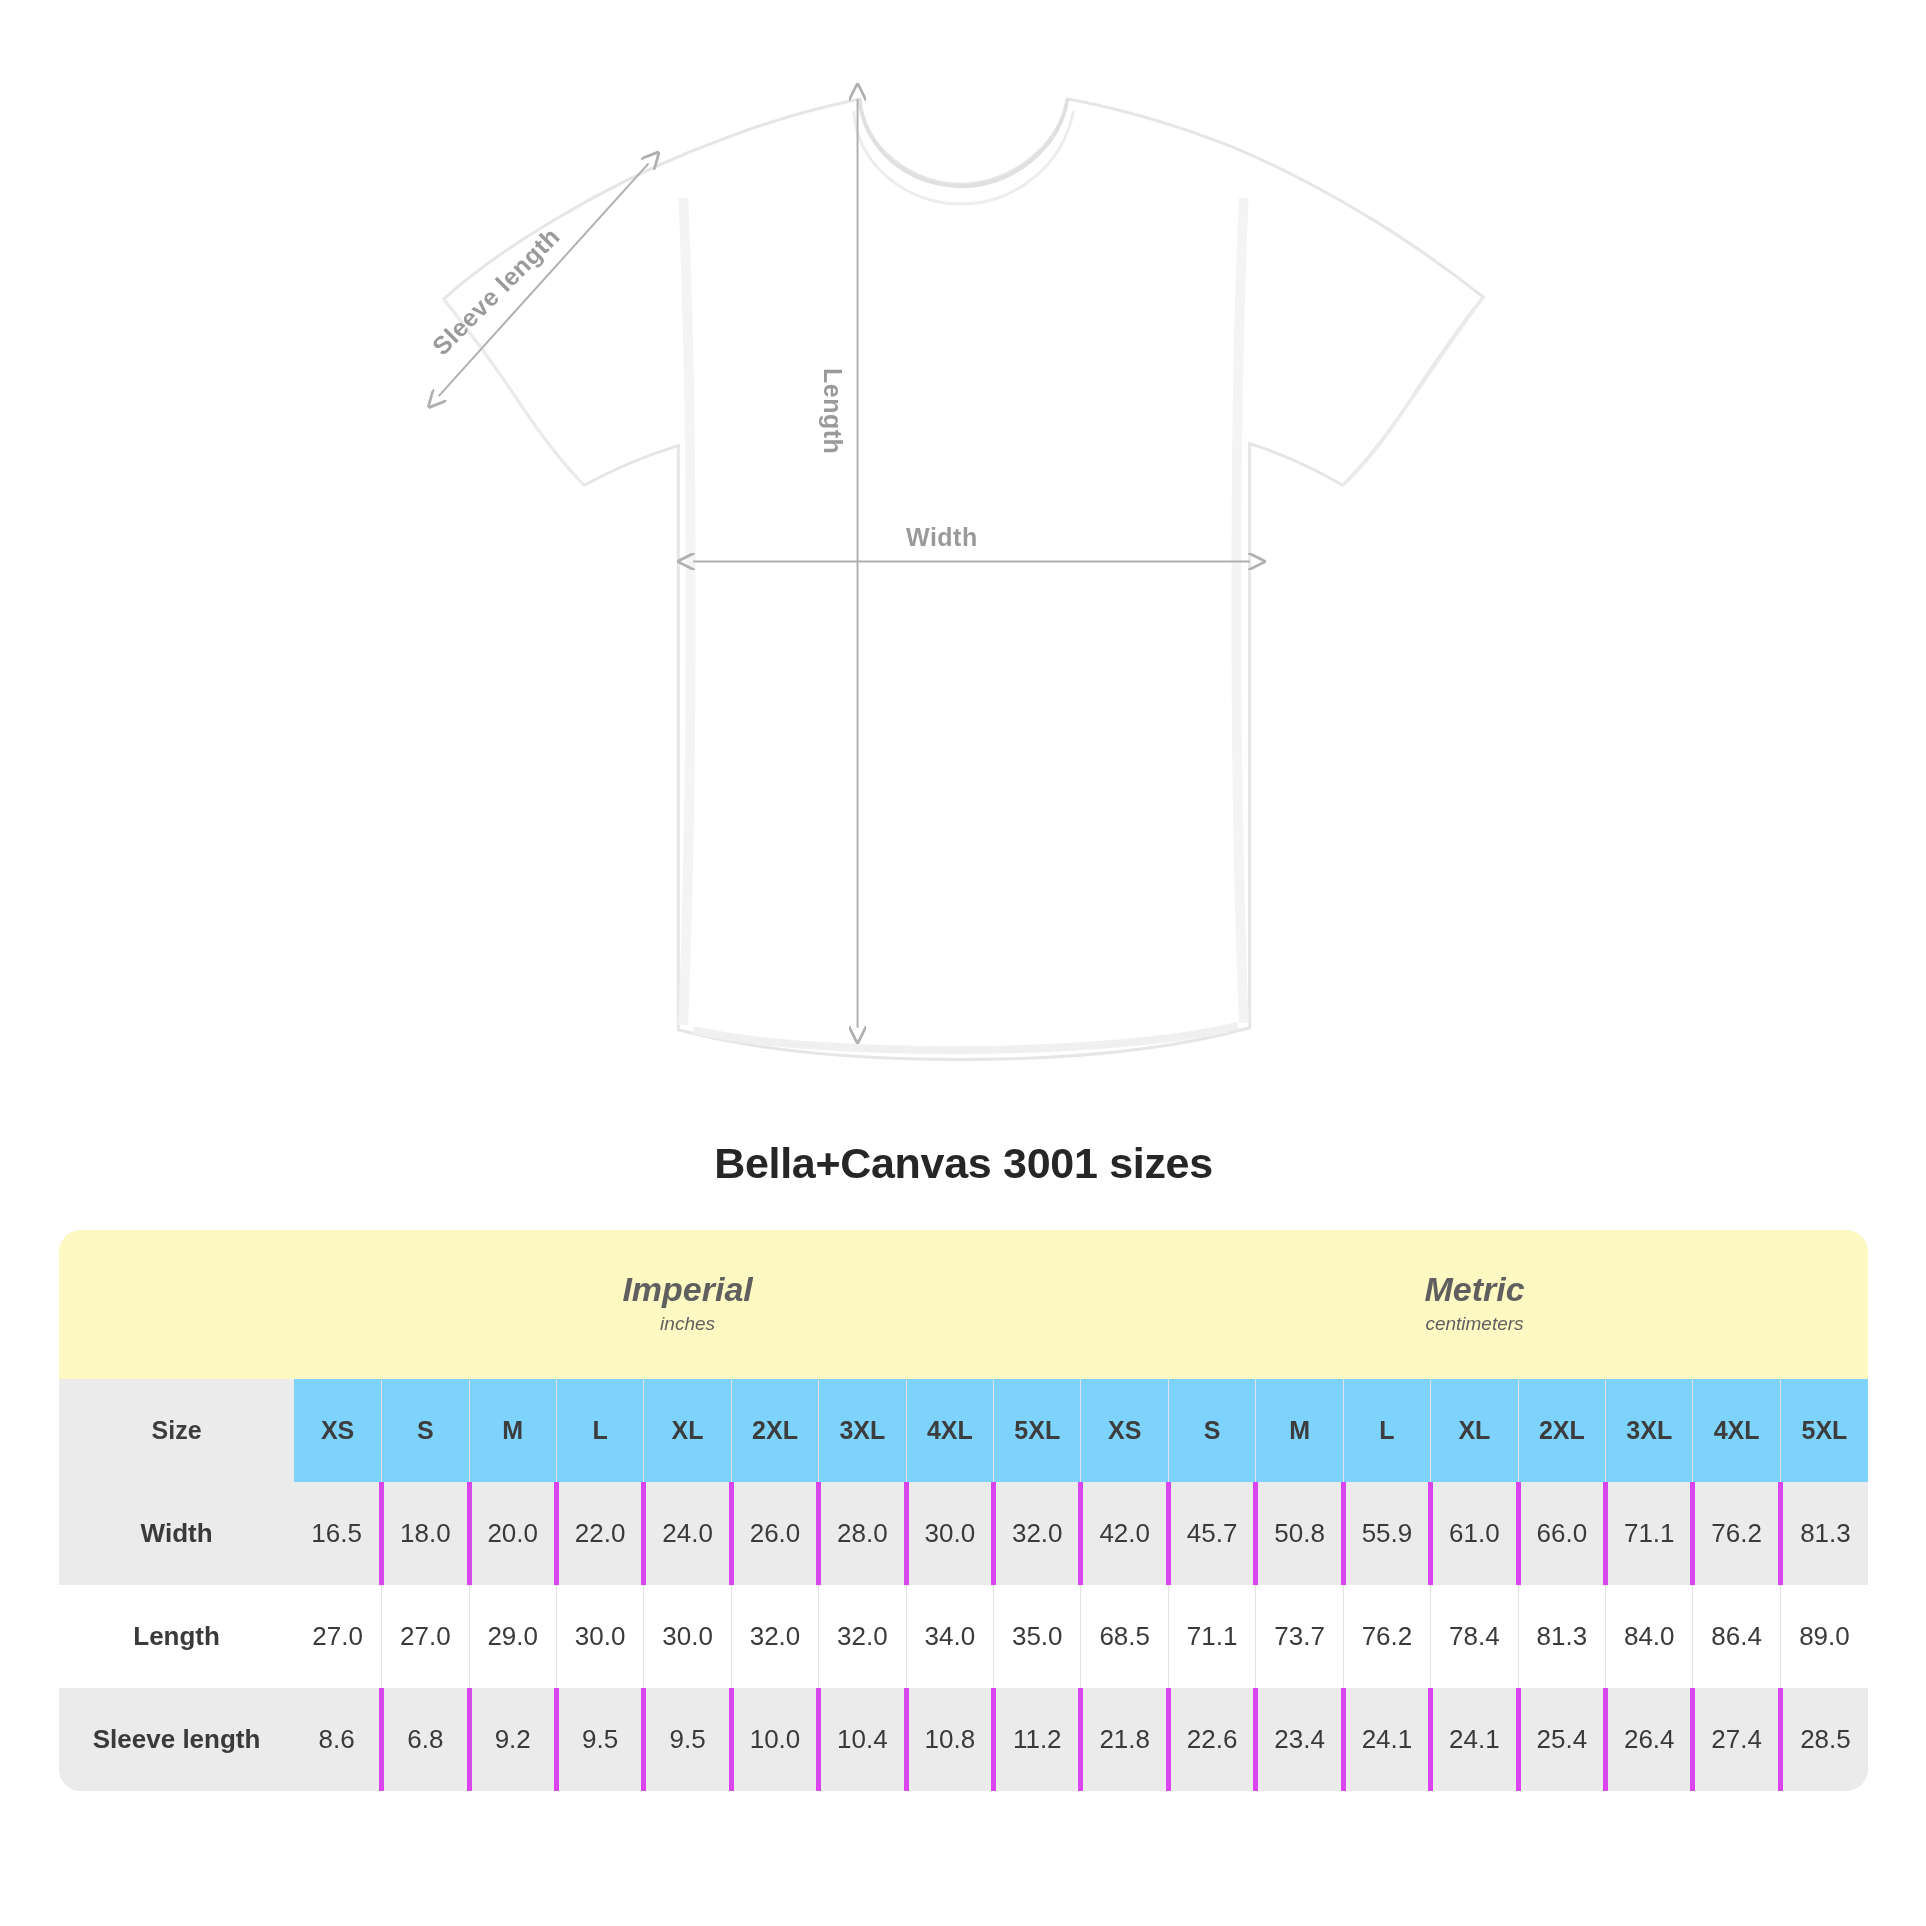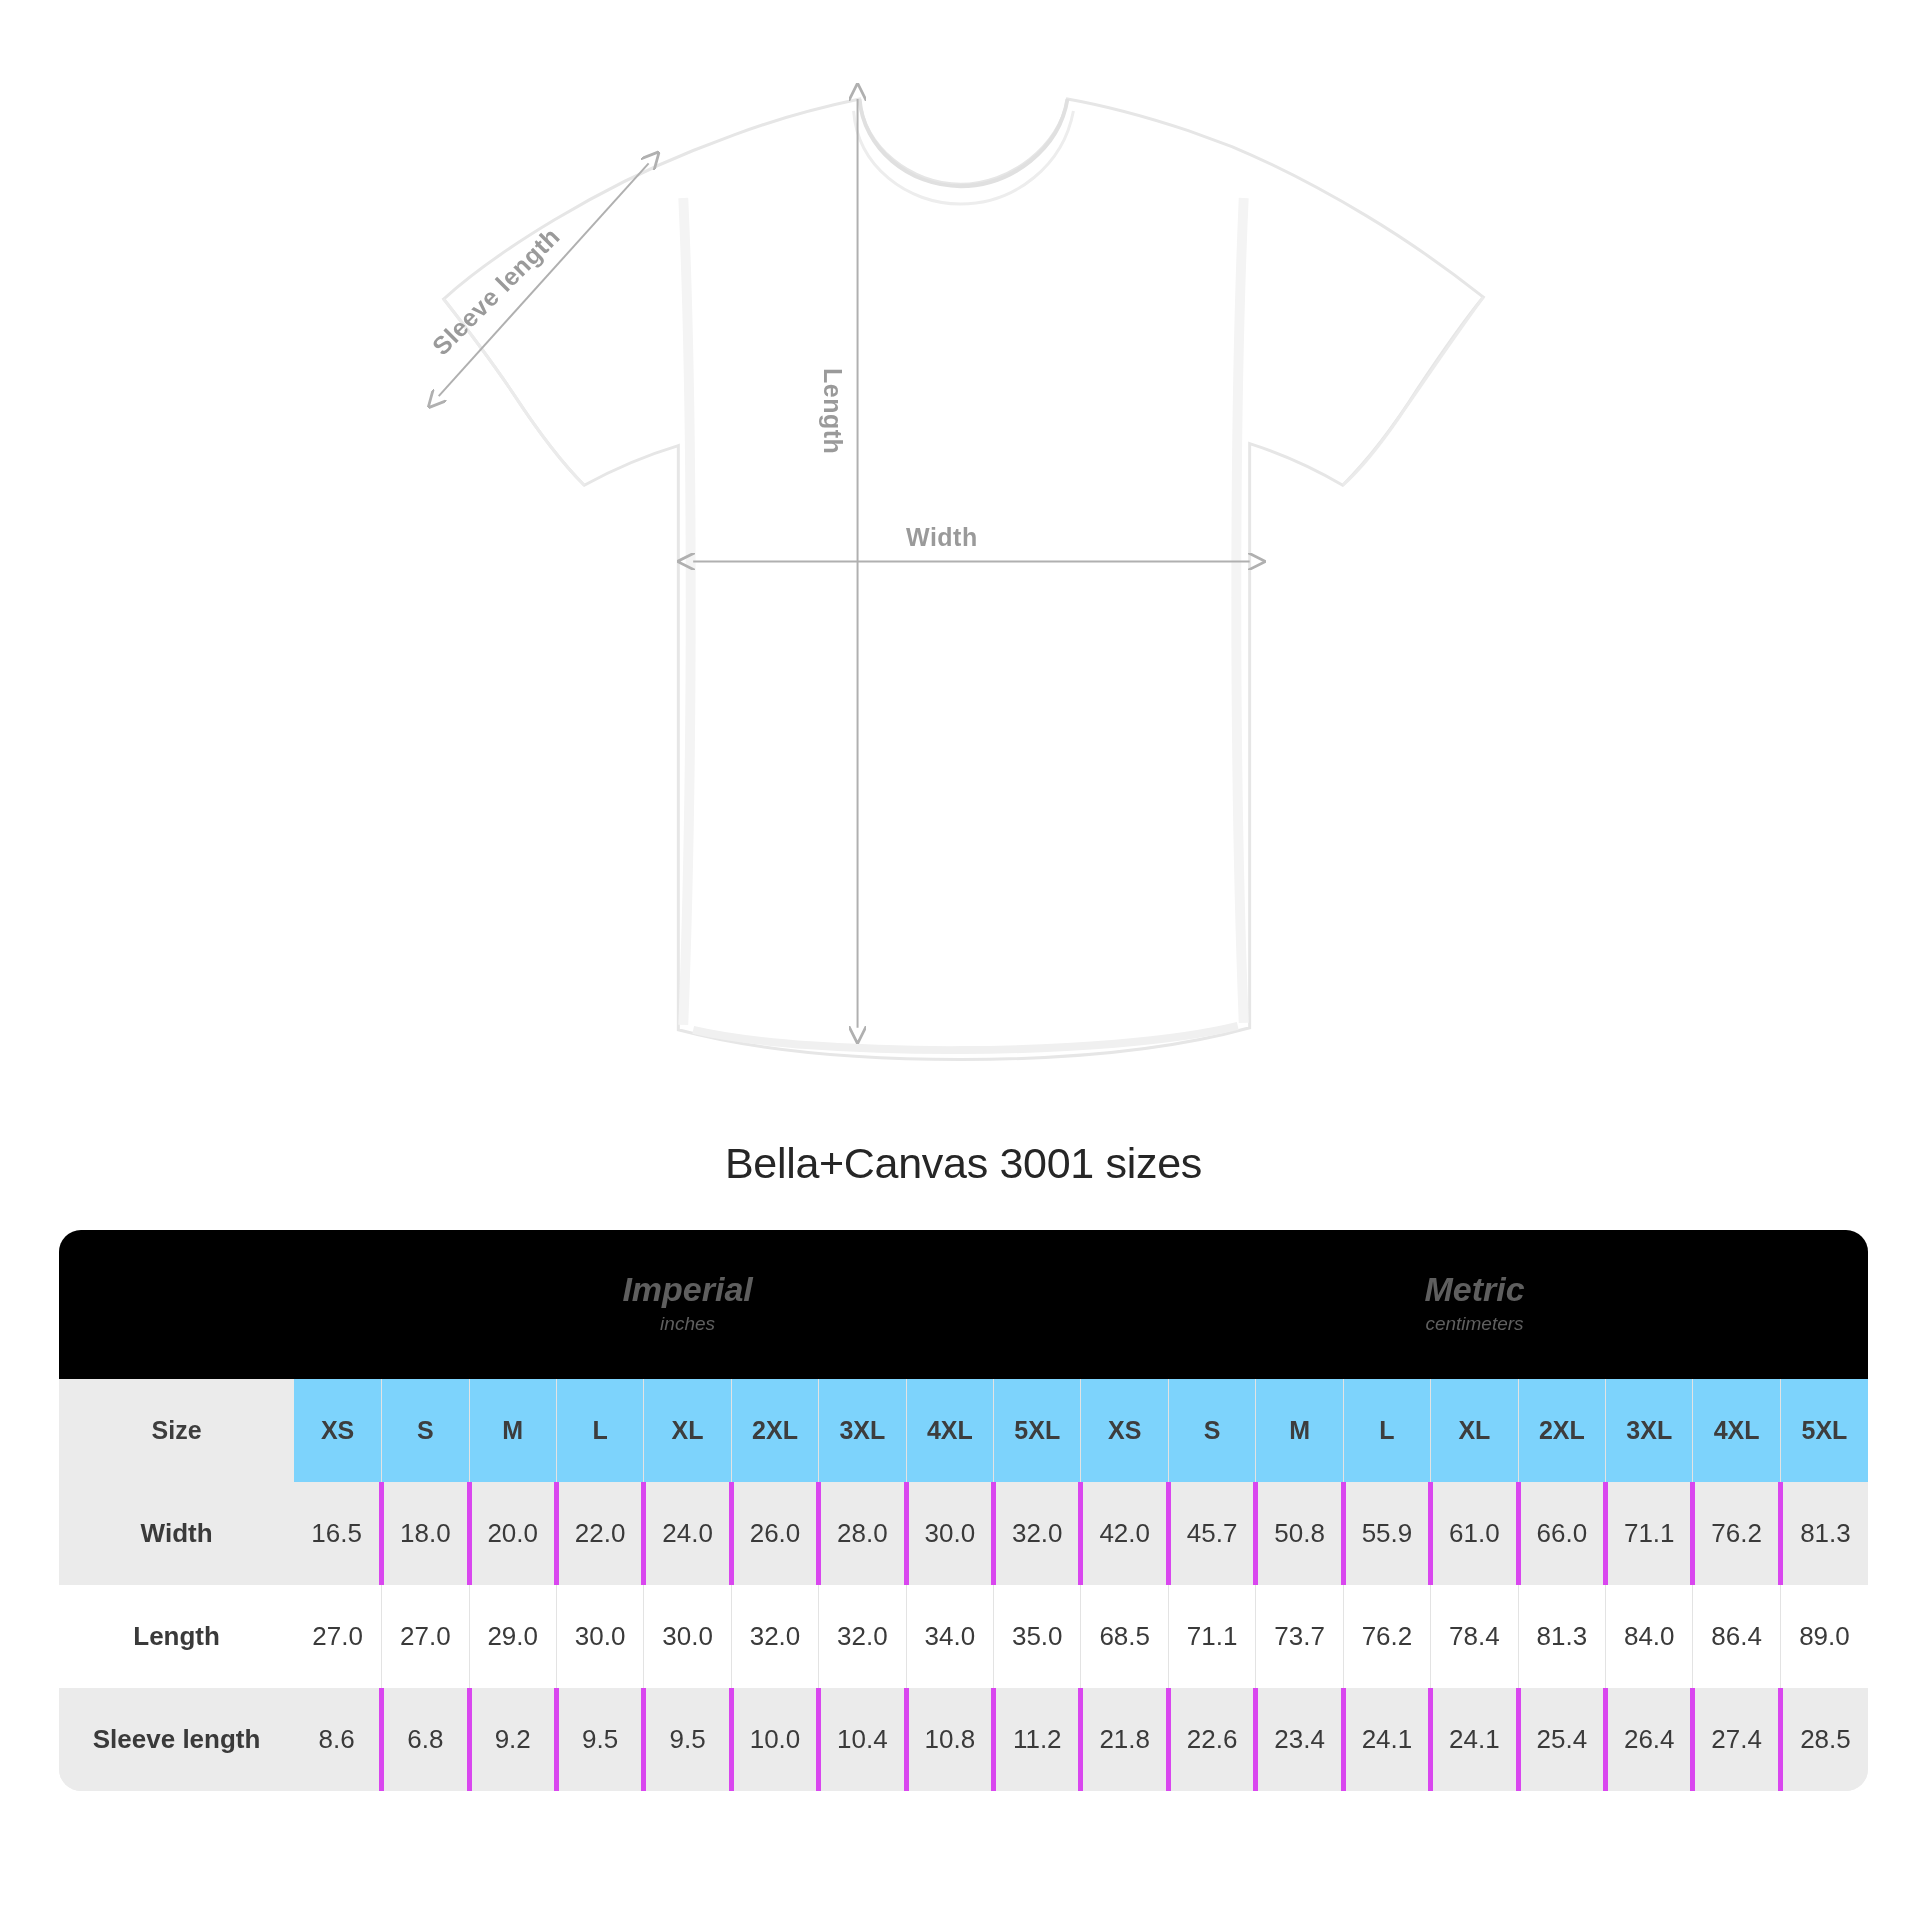--- a/index.html
+++ b/index.html
@@ -59,21 +59,21 @@
     transform-origin: left bottom;
   }
 
   
   .titleblock {
     text-align: center;
     margin-top: 30px;
   }
   .chart-title {
     font-size: 43px;
-    font-weight: normal;
+    font-weight: bold;
     color: #262626;
     letter-spacing: -0.3px;
     text-align: center;
   }
   .chart-note {
     margin-top: 22px;
     font-size: 24px;
     font-style: italic;
     color: #5b5b5b;
   }
@@ -93,21 +93,21 @@
   table.size-table td, table.size-table th {
     text-align: center;
     vertical-align: middle;
     font-size: 25px;
     color: #3d3d3d;
     padding: 0;
     border: 0;
   }
   .unitrow td {
     height: 149px;
-    background: #000000;
+    background: #fef9c3;
   }
   .unit-main {
     font-size: 34px;
     font-weight: bold;
     font-style: italic;
     color: #5f5f5f;
     line-height: 1.15;
   }
   .unit-sub {
     font-size: 19px;

